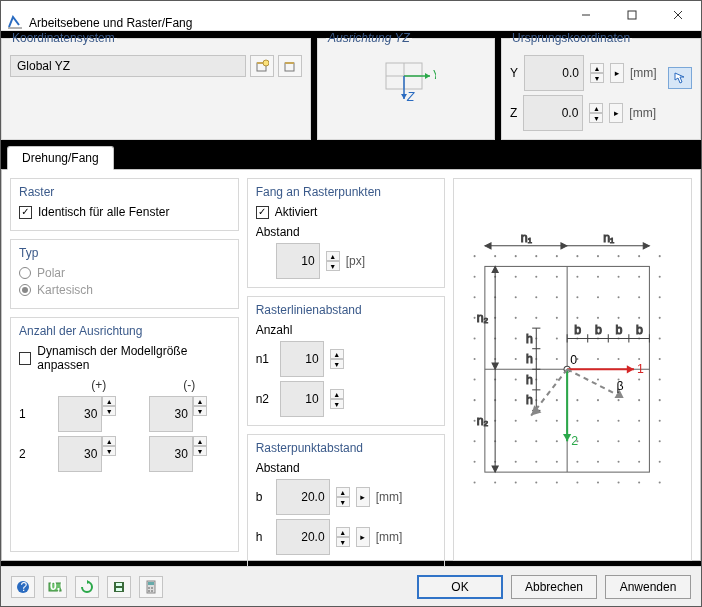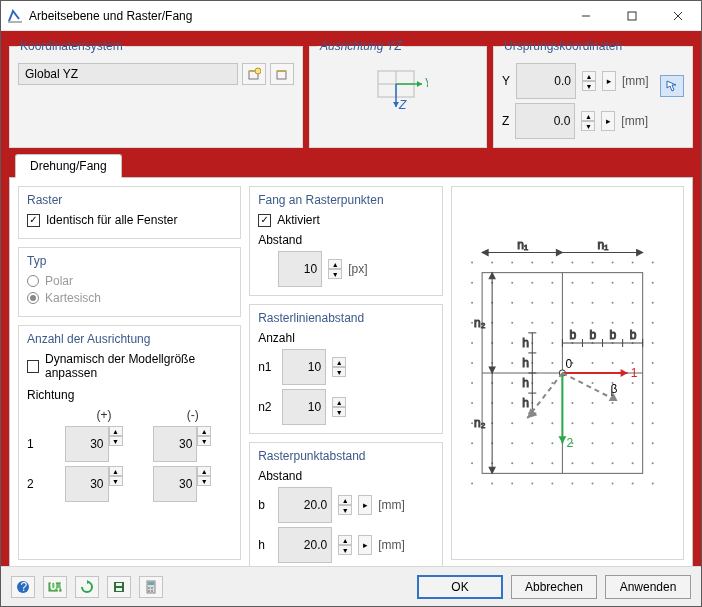--- a/index.html
+++ b/index.html
@@ -1,23 +1,23 @@
 <!DOCTYPE html>
 <html><head>
 <meta charset="utf-8">
 <style>
   * { box-sizing: border-box; font-family: "Segoe UI", Tahoma, sans-serif; font-size: 12px; }
   body { margin:0; background:#fff; }
   .window { width:702px; height:607px; border:1px solid #5a5a5a; background:#fff; display:flex; flex-direction:column; }
-  .titlebar { height:30px; display:flex; align-items:center; padding-left:6px; border-bottom:1px solid #e8e8e8; }
+  .titlebar { height:30px; display:flex; align-items:flex-end; padding-left:6px; border-bottom:1px solid #e8e8e8; }
   .titlebar .icon { width:16px; height:16px; margin-right:6px; }
   .titlebar .title { flex:1; }
   .titlebar .winbtns { display:flex; }
   .titlebar .winbtn { width:46px; height:30px; display:flex; align-items:center; justify-content:center; }
-  .client { flex:1; background:#b91c1c; padding:8px; display:flex; flex-direction:column; gap:6px; overflow:hidden;}
+  .client { flex:1; background:#000000; display:flex; flex-direction:column; gap:6px; overflow:hidden;}
   fieldset.group { border:1px solid #d8d8d8; background:#f3f3f3; margin:0; padding:6px 8px 8px 8px; }
   fieldset.group > legend { color:#3b5a8a; font-weight:500; padding:0 2px; }
   .toprow { display:flex; gap:6px; }
   .group-coord { flex:1.5; }
   .group-aus   { width:178px;font-style:italic; }
   .group-orig  { width:200px; position:relative;}
   .drop { display:flex; align-items:center; gap:4px; margin-top:4px;}
   .drop input { flex:1; height:22px; border:1px solid #c4c4c4; background:#e9e9e9; padding:2px 6px; }
   .iconbtn { width:24px; height:22px; border:1px solid #c4c4c4; background:#f6f6f6; display:inline-flex; align-items:center; justify-content:center; }
   .diagram-small { width:60px; height:50px; position:relative; margin:4px auto 0 auto;}
@@ -182,21 +182,20 @@
                 <span class="radio checked"></span>
                 <span>Kartesisch</span>
               </label>
           </div>
           <div class="subgroup" style="flex:1;">
             <div class="sghead">Anzahl der Ausrichtung</div>
             <label class="chk">
                 <span class="chkbox"></span>
                 <span>Dynamisch der Modellgröße anpassen</span>
               </label>
-            <div style="margin-top:8px;">Richtung</div>
             <div class="tbl">
               <span></span>
               <span class="hdr">(+)</span>
               <span class="hdr">(-)</span>
               <span class="rownum">1</span>
               <span style="display:flex;">
                   <input class="numbox" style="width: 44px;" readonly="" value="30">
                   <span class="spin">
                     <span class="sb">▲</span>
                     <span class="sb">▼</span>

